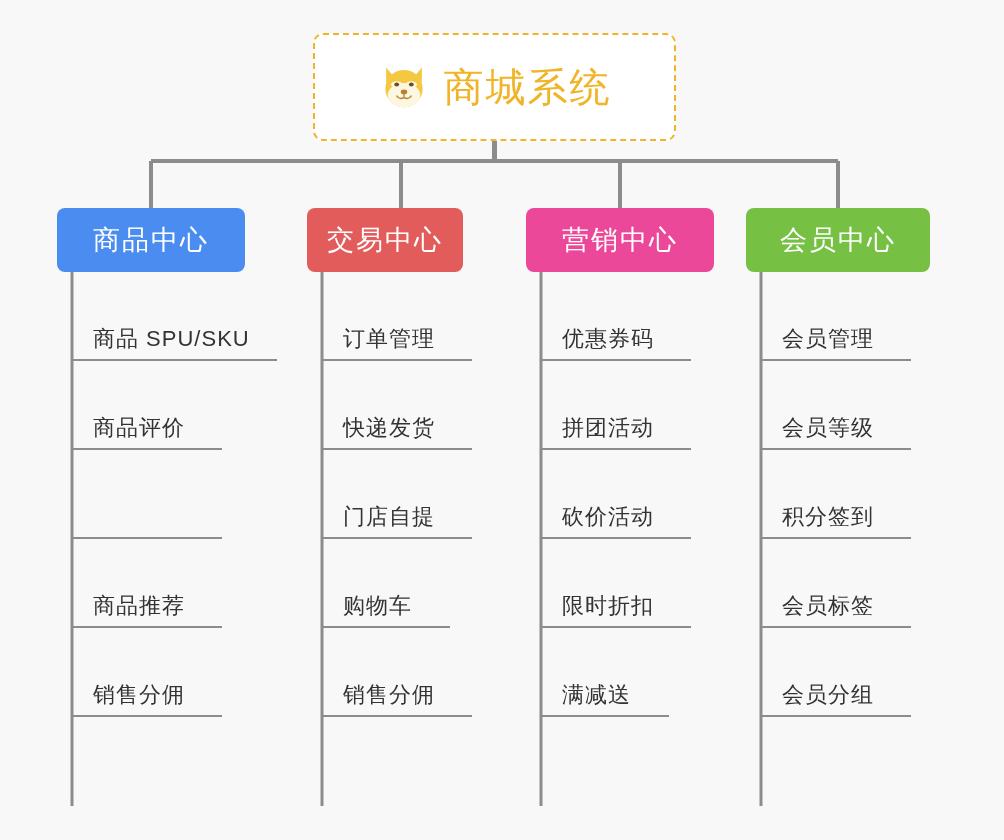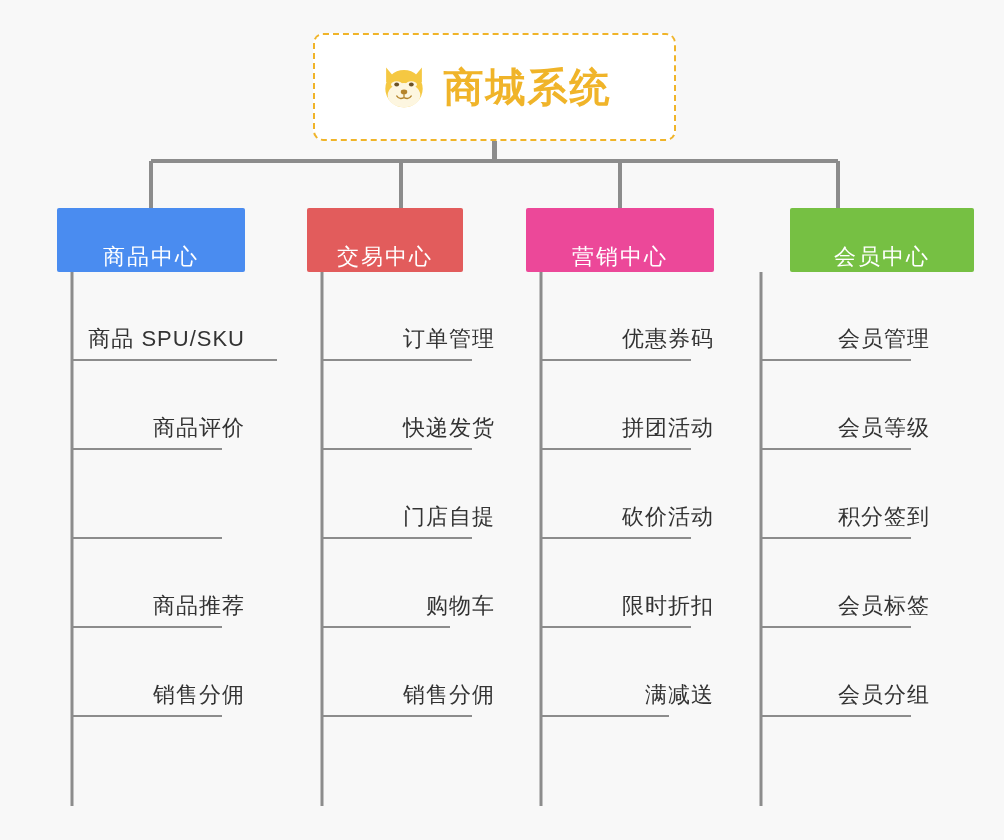--- a/index.html
+++ b/index.html
@@ -29,21 +29,20 @@
     width: 363px;
     height: 108px;
     background: #ffffff;
     border: 2px dashed #f0b429;
     border-radius: 10px;
     box-sizing: border-box;
     display: flex;
     align-items: center;
     justify-content: center;
     gap: 14px;
-    font-weight: bold;
   }
   .root-emoji {
     width: 52px;
     height: 52px;
     flex: 0 0 auto;
     display: block;
   }
   .root-title {
     font-size: 40px;
     color: #f0b429;
@@ -62,43 +61,42 @@
     pointer-events: none;
   }
 
   
   .column {
     position: absolute;
     top: 208px;
   }
   .col-header {
     height: 64px;
-    border-radius: 2px;
+    border-radius: 8px;
     display: flex;
-    align-items: flex-end;
+    align-items: center;
     justify-content: center;
     color: #ffffff;
-    font-size: 22px;
+    font-size: 27px;
     letter-spacing: 2px;
     box-sizing: border-box;
   }
 
   .leaf-list {
     position: relative;
     margin: 0;
     padding: 0;
     list-style: none;
   }
   .leaf-item {
     position: relative;
     height: 89px;
     box-sizing: border-box;
     display: flex;
     align-items: flex-end;
-    justify-content: flex-end;
   }
   .leaf-underline {
     position: absolute;
     left: 15px;
     bottom: 0;
     height: 2px;
     background: #9e9e9e;
   }
   .leaf-label {
     position: relative;
@@ -219,21 +217,21 @@
           <span class="leaf-label">限时折扣</span>
           <span class="leaf-underline" style="width: 150px; background: rgb(140, 140, 140);"></span>
         </li>
         <li class="leaf-item">
           <span class="leaf-label">满减送</span>
           <span class="leaf-underline" style="width: 128px; background: rgb(140, 140, 140);"></span>
         </li>
       </ul>
     </div>
     <div class="column" style="left: 746px; width: 184px;">
-      <div class="col-header" style="background: rgb(118, 192, 67); width: 184px; margin-left: 44px;">
+      <div class="col-header" style="background: rgb(118, 192, 67); width: 184px;">
         <span>会员中心</span>
       </div>
       <ul class="leaf-list">
         <li class="leaf-item">
           <span class="leaf-label">会员管理</span>
           <span class="leaf-underline" style="width: 150px; background: rgb(140, 140, 140);"></span>
         </li>
         <li class="leaf-item">
           <span class="leaf-label">会员等级</span>
           <span class="leaf-underline" style="width: 150px; background: rgb(140, 140, 140);"></span>

